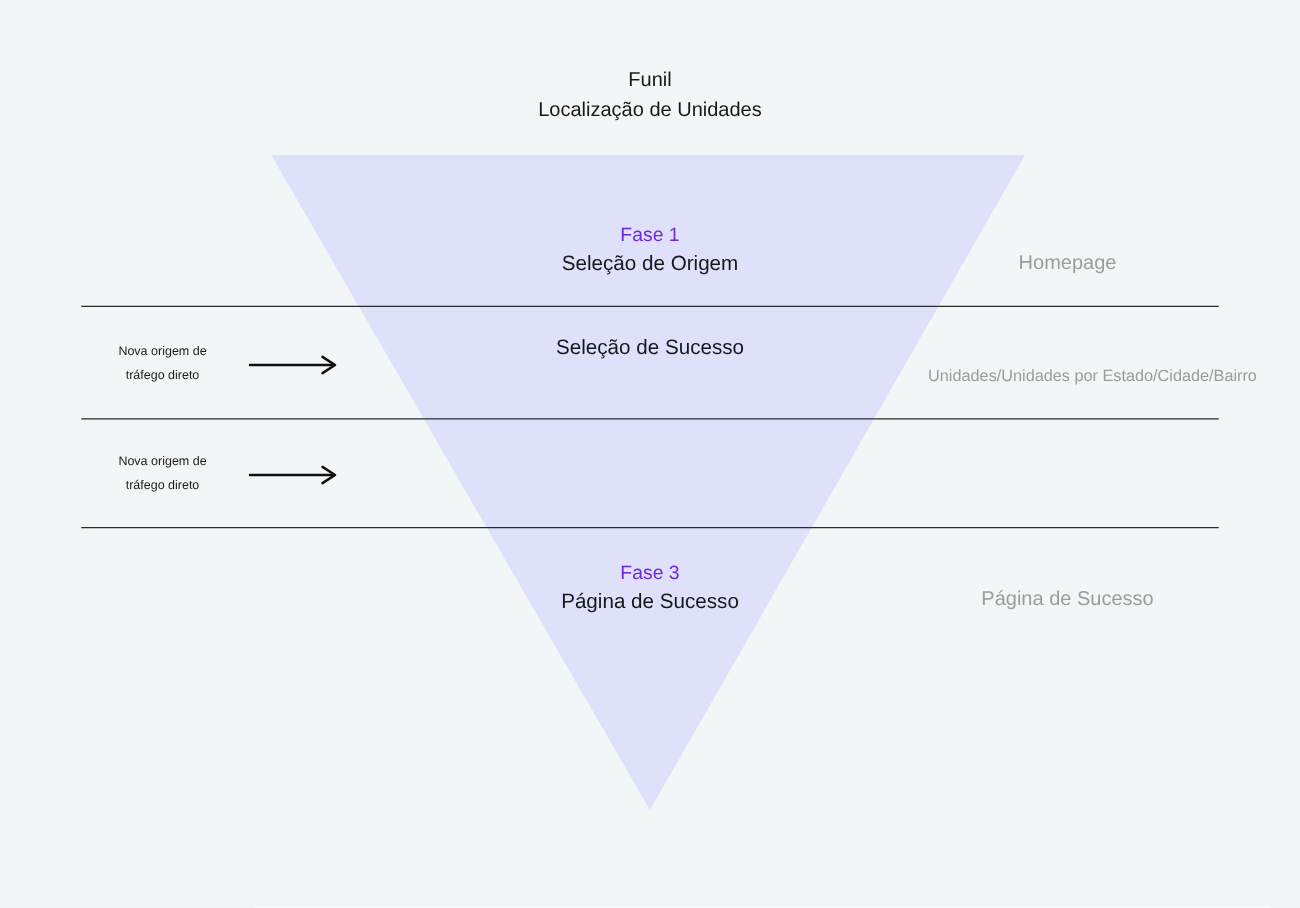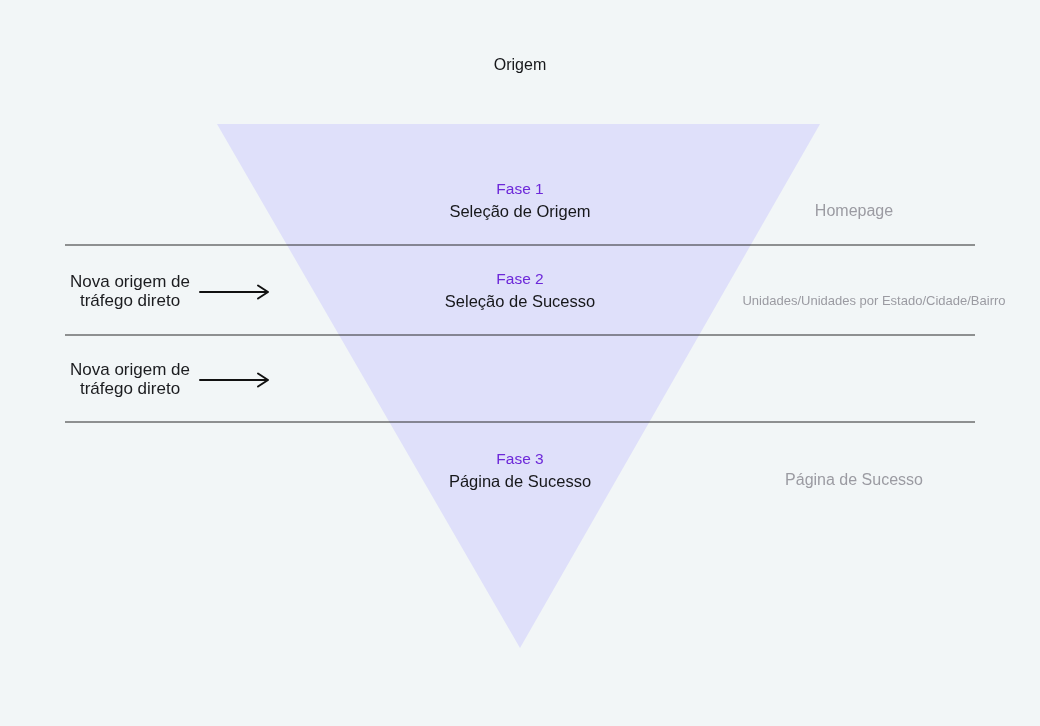--- a/index.html
+++ b/index.html
@@ -46,21 +46,21 @@
     font-size: 16px;
     line-height: 18px;
   }
   .rnote.small { font-size: 13px; }
 
   .lnote {
     position: absolute;
     left: 50px; width: 160px;
     text-align: center;
     color: #1b1c1f;
-    font-size: 17px;
+    font-size: 10px;
     line-height: 18.5px;
   }
 </style>
 </head>
 <body>
 
 <div id="canvas">
 
   <svg id="diagram-svg" width="1040" height="726" viewBox="0 0 1040 726">
 
@@ -75,29 +75,29 @@
       <polyline points="258,285.5 268,292 258,298.5"></polyline>
     </g>
 
     <g fill="none" stroke="#111111" stroke-width="2" stroke-linecap="round" stroke-linejoin="round">
       <line x1="200" y1="380" x2="266" y2="380"></line>
       <polyline points="258,373.5 268,380 258,386.5"></polyline>
     </g>
   </svg>
 
   <div class="title-block">
-    <div>Origem</div>
+    <div>Funil</div>
+    <div>Localização de Unidades</div>
   </div>
 
   <div class="phase" style="top:177px">
     <div class="fase-label">Fase 1</div>
     <div class="phase-title">Seleção de Origem</div>
   </div>
   <div class="phase" style="top:267px">
-    <div class="fase-label">Fase 2</div>
     <div class="phase-title">Seleção de Sucesso</div>
   </div>
   <div class="phase" style="top:447px">
     <div class="fase-label">Fase 3</div>
     <div class="phase-title">Página de Sucesso</div>
   </div>
 
   <div class="rnote" style="left:854px; top:202px">Homepage</div>
   <div class="rnote small" style="left:874px; top:292px">Unidades/Unidades por Estado/Cidade/Bairro</div>
   <div class="rnote" style="left:854px; top:471px">Página de Sucesso</div>

